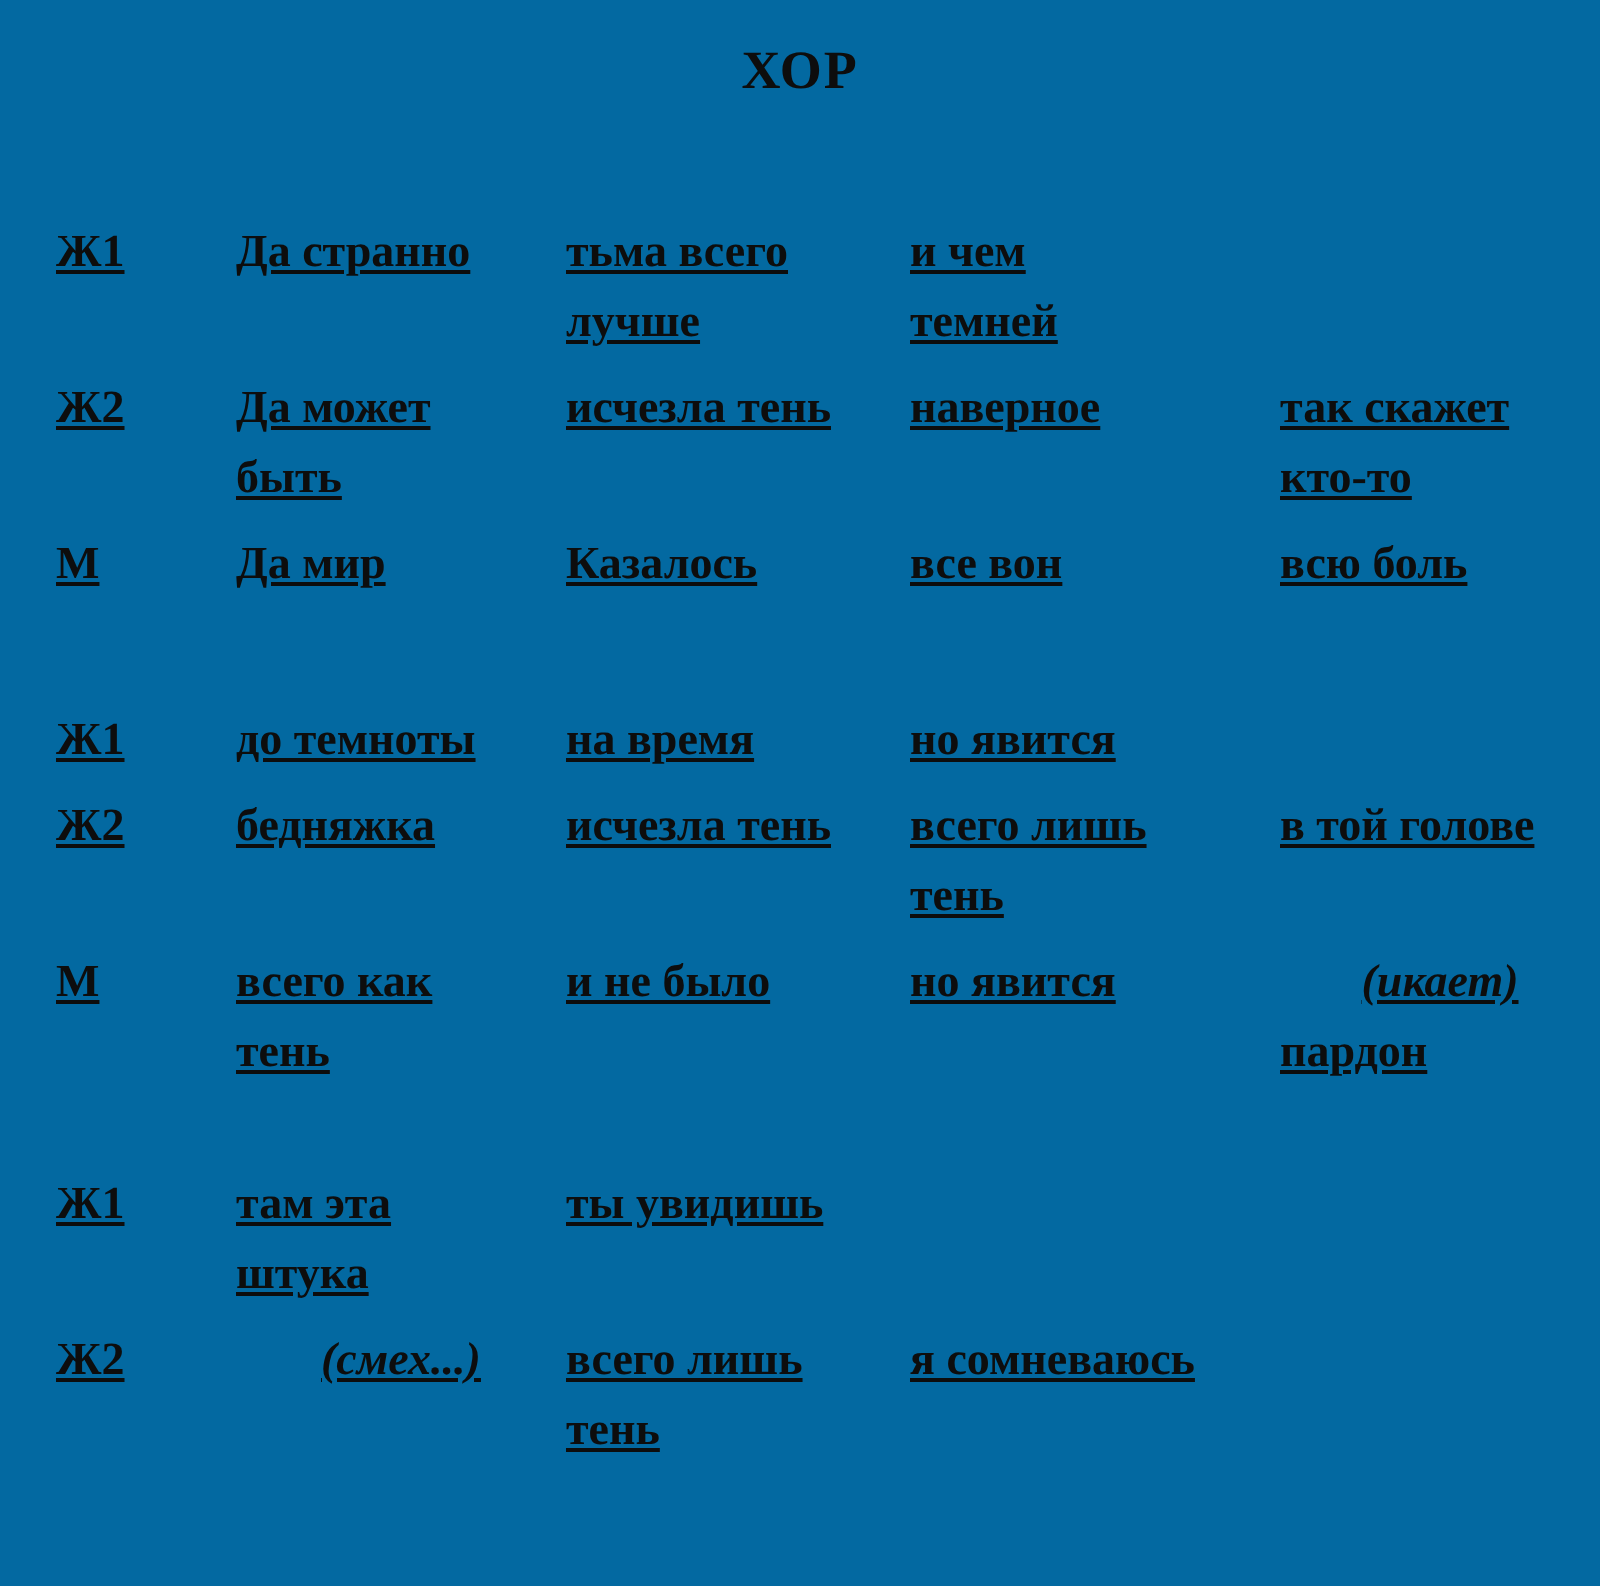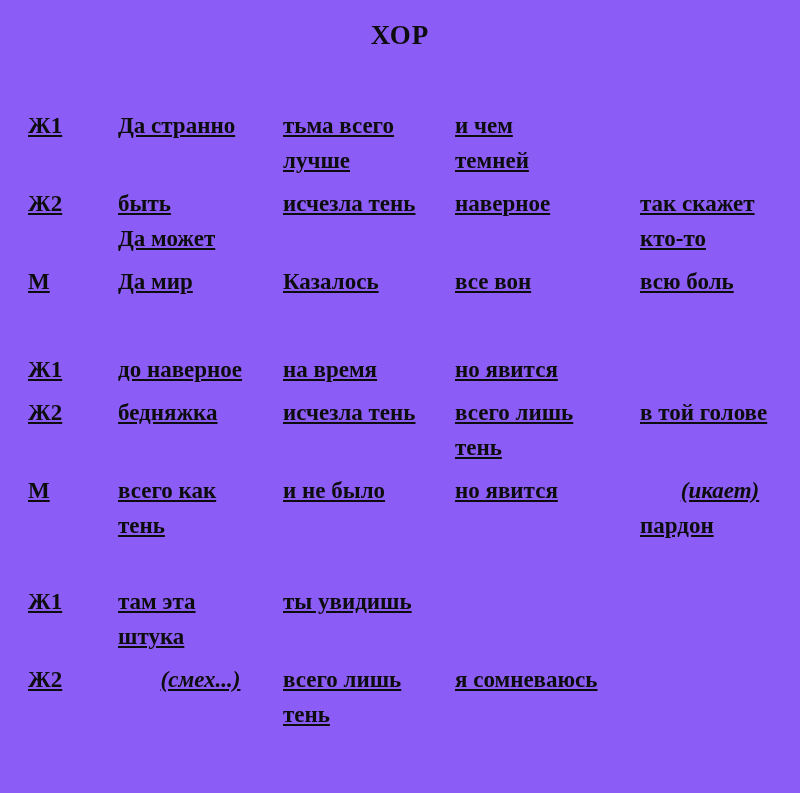--- a/index.html
+++ b/index.html
@@ -6,21 +6,21 @@
     margin: 0;
     padding: 0;
     background: #fdfdfc;
     color: #0d0d0d;
   }
   .page {
     width: 800px;
     height: 793px;
     box-sizing: border-box;
     padding: 20px 0 0 28px;
-    background: #8b5cf6;
+    background: #0369a1;
     font-family: "Liberation Serif", "DejaVu Serif", serif;
     font-weight: 700;
     overflow: hidden;
   }
   .title {
     margin: 0 0 0 -28px;
     width: 800px;
     text-align: center;
     font-size: 27px;
     line-height: 30px;
@@ -70,22 +70,22 @@
             <div class="line">лучше</div>
           </div>
           <div class="cell">
             <div class="line">и чем</div>
             <div class="line">темней</div>
           </div>
         </div>
         <div class="row">
           <div class="cell line">Ж2</div>
           <div class="cell">
+            <div class="line">Да может</div>
             <div class="line">быть</div>
-            <div class="line">Да может</div>
           </div>
           <div class="cell">
             <div class="line">исчезла тень</div>
           </div>
           <div class="cell">
             <div class="line">наверное</div>
           </div>
           <div class="cell">
             <div class="line">так скажет</div>
             <div class="line">кто-то</div>
@@ -104,21 +104,21 @@
           </div>
           <div class="cell">
             <div class="line">всю боль</div>
           </div>
         </div>
       </div>
       <div class="block">
         <div class="row">
           <div class="cell line">Ж1</div>
           <div class="cell">
-            <div class="line">до наверное</div>
+            <div class="line">до темноты</div>
           </div>
           <div class="cell">
             <div class="line">на время</div>
           </div>
           <div class="cell">
             <div class="line">но явится</div>
           </div>
         </div>
         <div class="row">
           <div class="cell line">Ж2</div>

